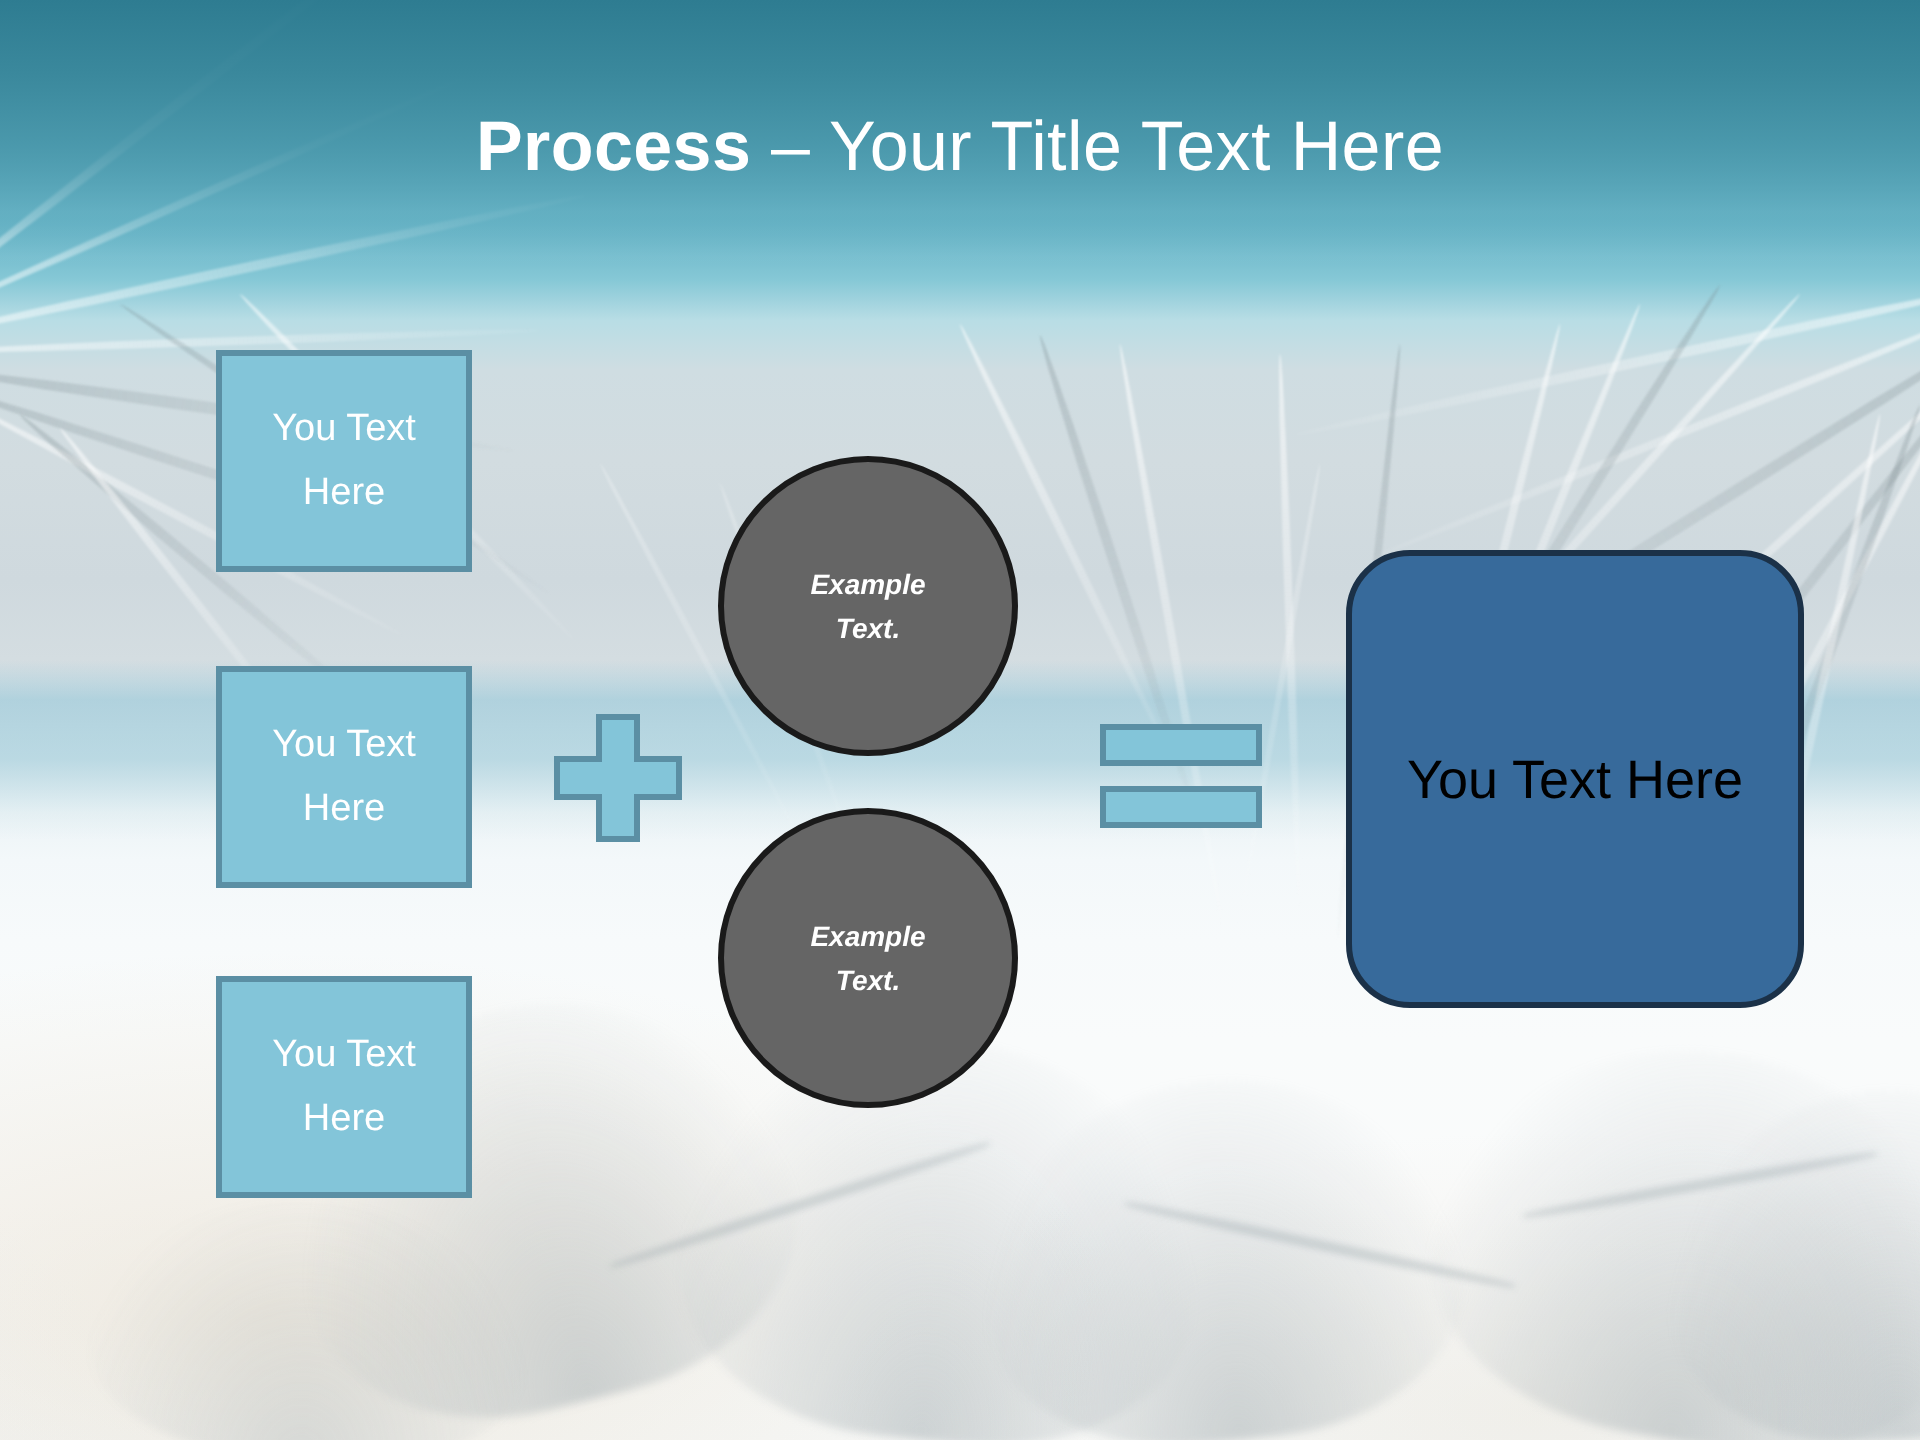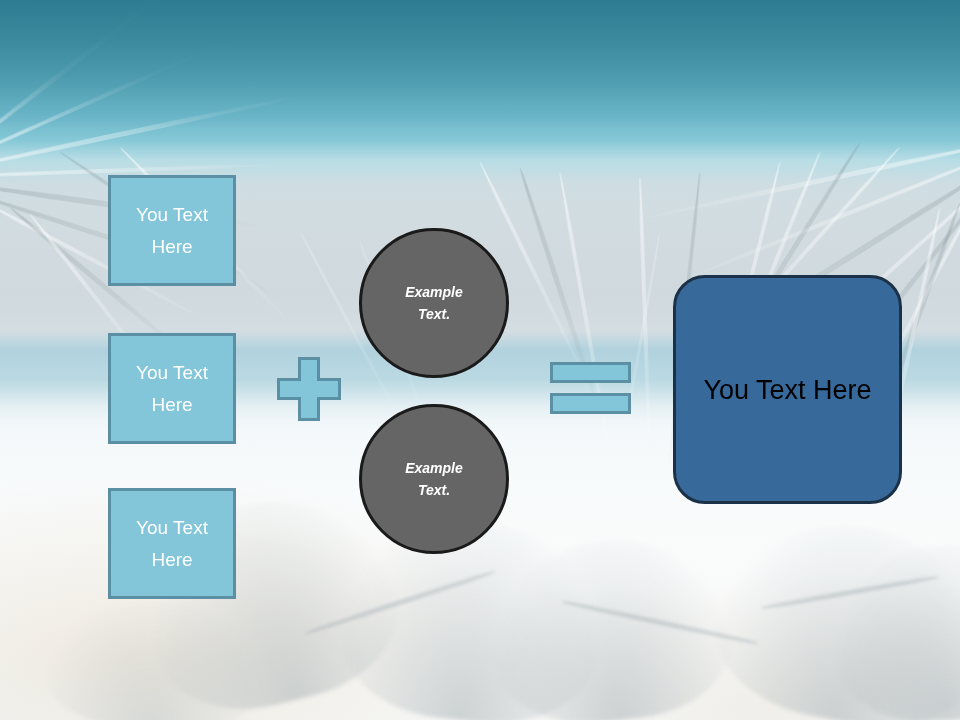--- a/index.html
+++ b/index.html
@@ -315,20 +315,23 @@
     <div class="shadow-frond" style="left:840px; top:545px; width:220px; height:175px; transform:rotate(-4deg);"></div>
     <div class="shadow-frond" style="left:40px; top:600px; width:220px; height:130px; transform:rotate(4deg); opacity:.7;"></div>
     <div class="shadow-stem" style="left:300px; top:600px; width:200px; height:5px; transform:rotate(-18deg);"></div>
     <div class="shadow-stem" style="left:560px; top:620px; width:200px; height:5px; transform:rotate(12deg);"></div>
     <div class="shadow-stem" style="left:760px; top:590px; width:180px; height:5px; transform:rotate(-10deg);"></div>
   </div>
 
   <div class="bg-layer bg-vignette"></div>
 
   <div class="title-band"></div>
+  <div class="slide-title">
+    <span class="t-bold">Process</span><span class="t-reg"> – Your Title Text Here</span>
+  </div>
 
   <div class="input-box b1">
     <span>You Text Here</span>
   </div>
   <div class="input-box b2">
     <span>You Text Here</span>
   </div>
   <div class="input-box b3">
     <span>You Text Here</span>
   </div>

